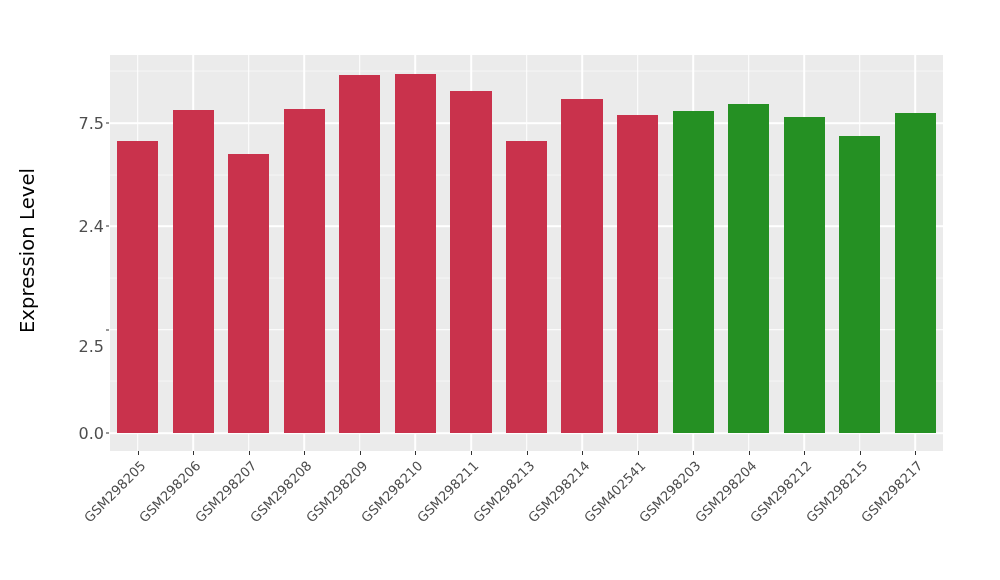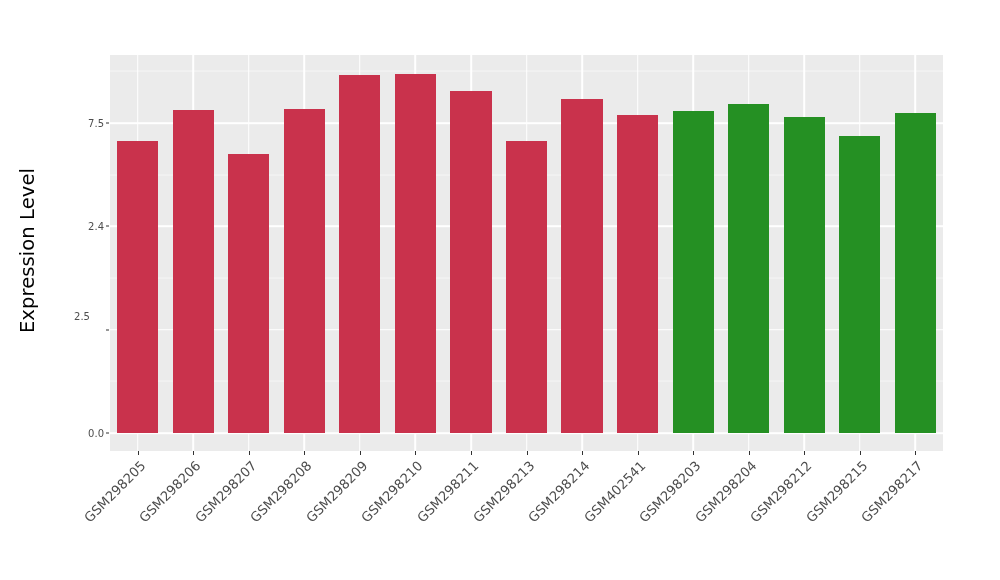--- a/index.html
+++ b/index.html
@@ -43,21 +43,21 @@
     color: #000000;
     letter-spacing: 0.1px;
   }
 
   
   .y-tick-label {
     position: absolute;
     right: 0;
     width: 44px;
     text-align: right;
-    font-size: 10px;
+    font-size: 16px;
     color: #4d4d4d;
     transform: translateY(-50%);
     white-space: nowrap;
   }
   #y-tick-labels {
     position: absolute;
     left: 56px;
     top: 0;
     width: 48px;
     height: 580px;
@@ -154,21 +154,21 @@
 <body>
 
 <div id="chart-root">
 
   <div id="y-axis-title">
     <span>Expression Level</span>
   </div>
 
   <div id="y-tick-labels">
       <div class="y-tick-label" style="top: 433px;">0.0</div>
-      <div class="y-tick-label" style="top: 316px; text-align: center;">2.5</div>
+      <div class="y-tick-label" style="top: 346px;">2.5</div>
       <div class="y-tick-label" style="top: 226.333px;">2.4</div>
       <div class="y-tick-label" style="top: 123px;">7.5</div>
     </div>
 
   <div id="panel">
     <div id="grid-layer">
         <div class="gridline-major-h" style="top: 378px;"></div>
         <div class="gridline-major-h" style="top: 274.667px;"></div>
         <div class="gridline-major-h" style="top: 171.333px;"></div>
         <div class="gridline-major-h" style="top: 68px;"></div>

